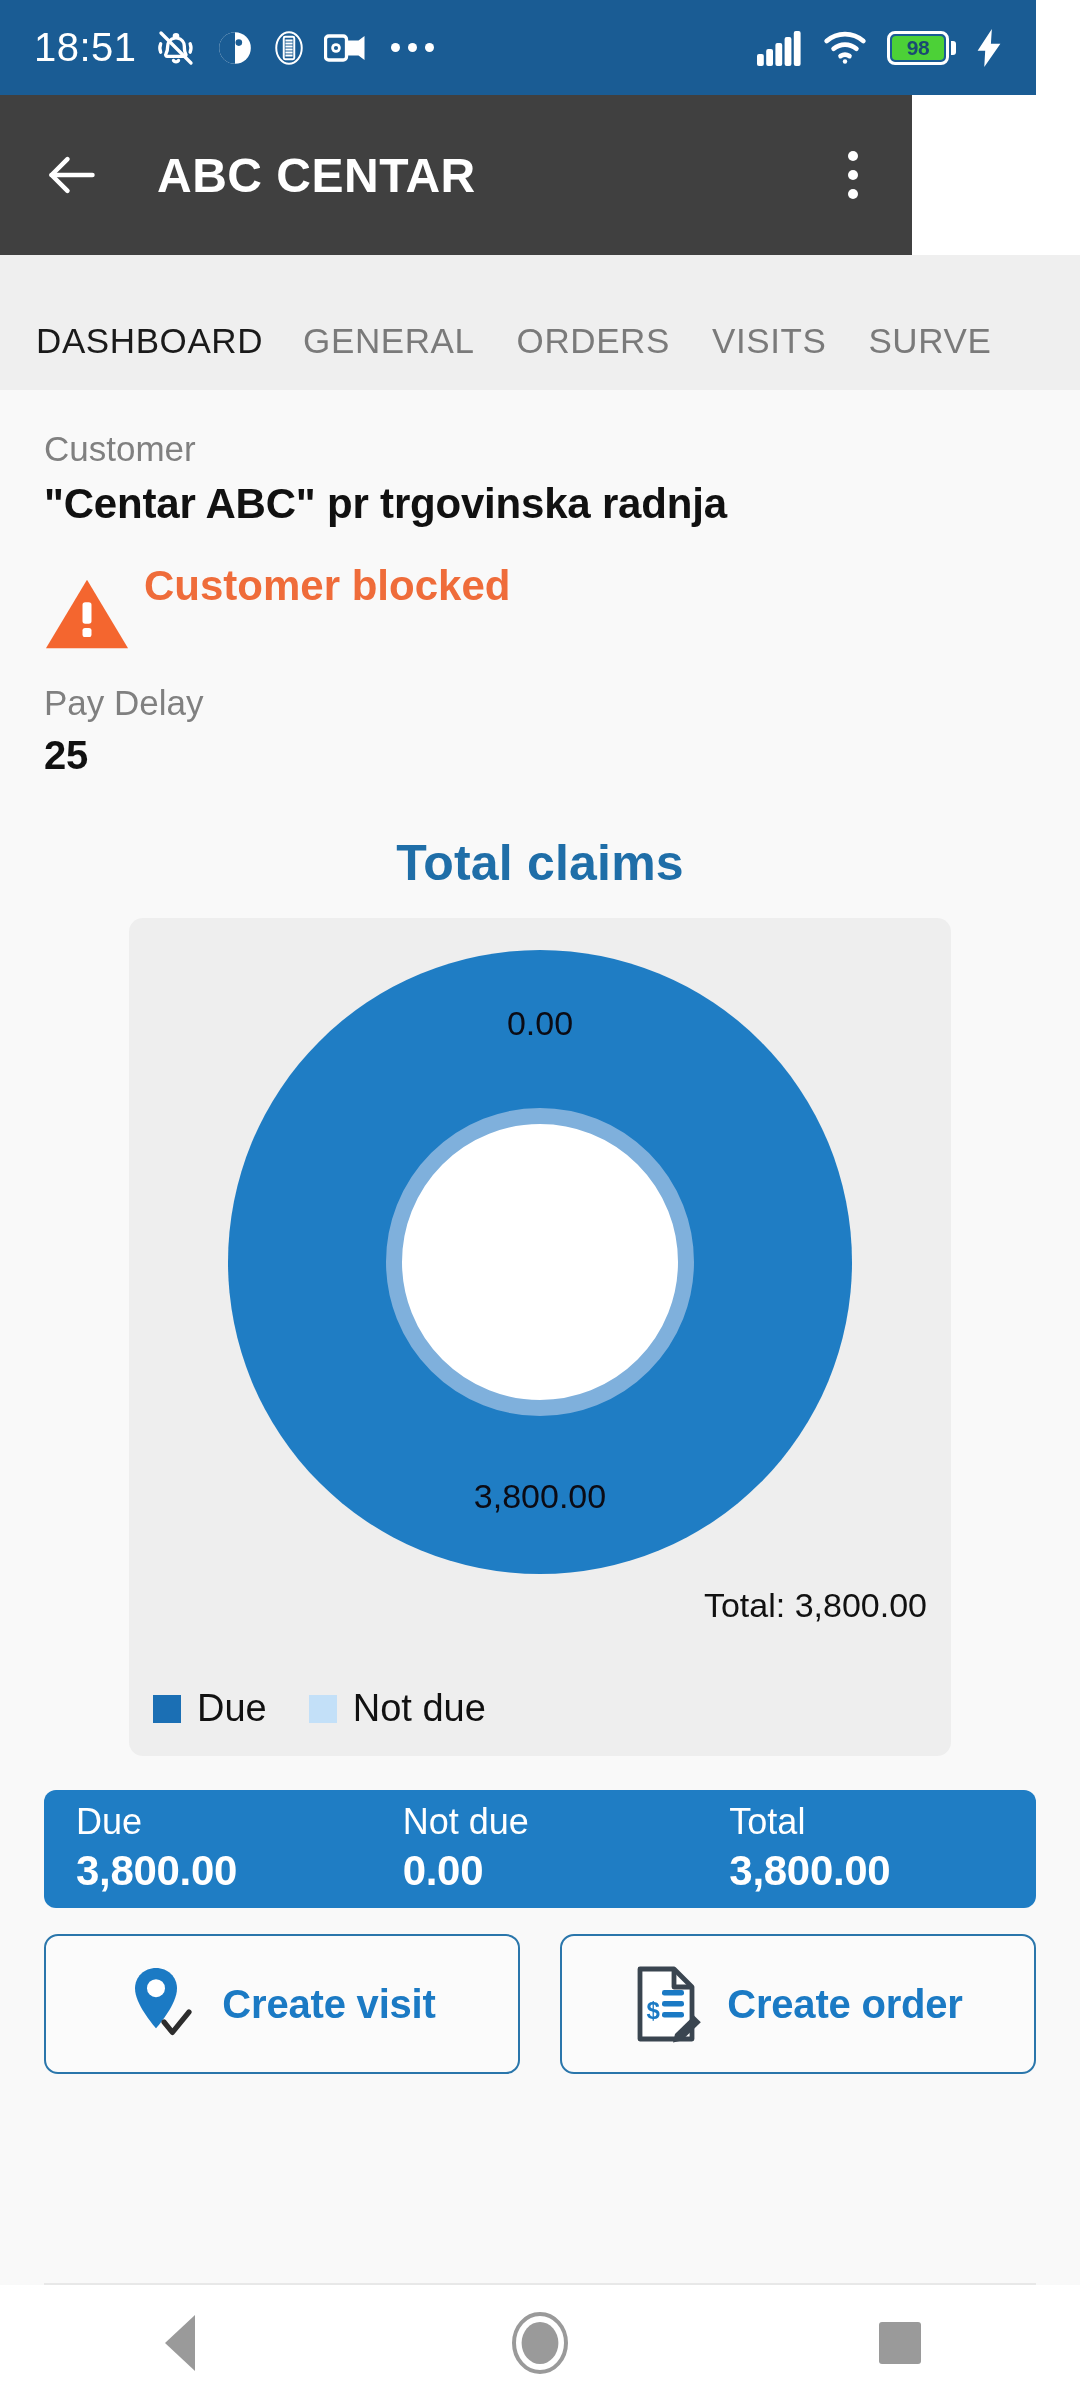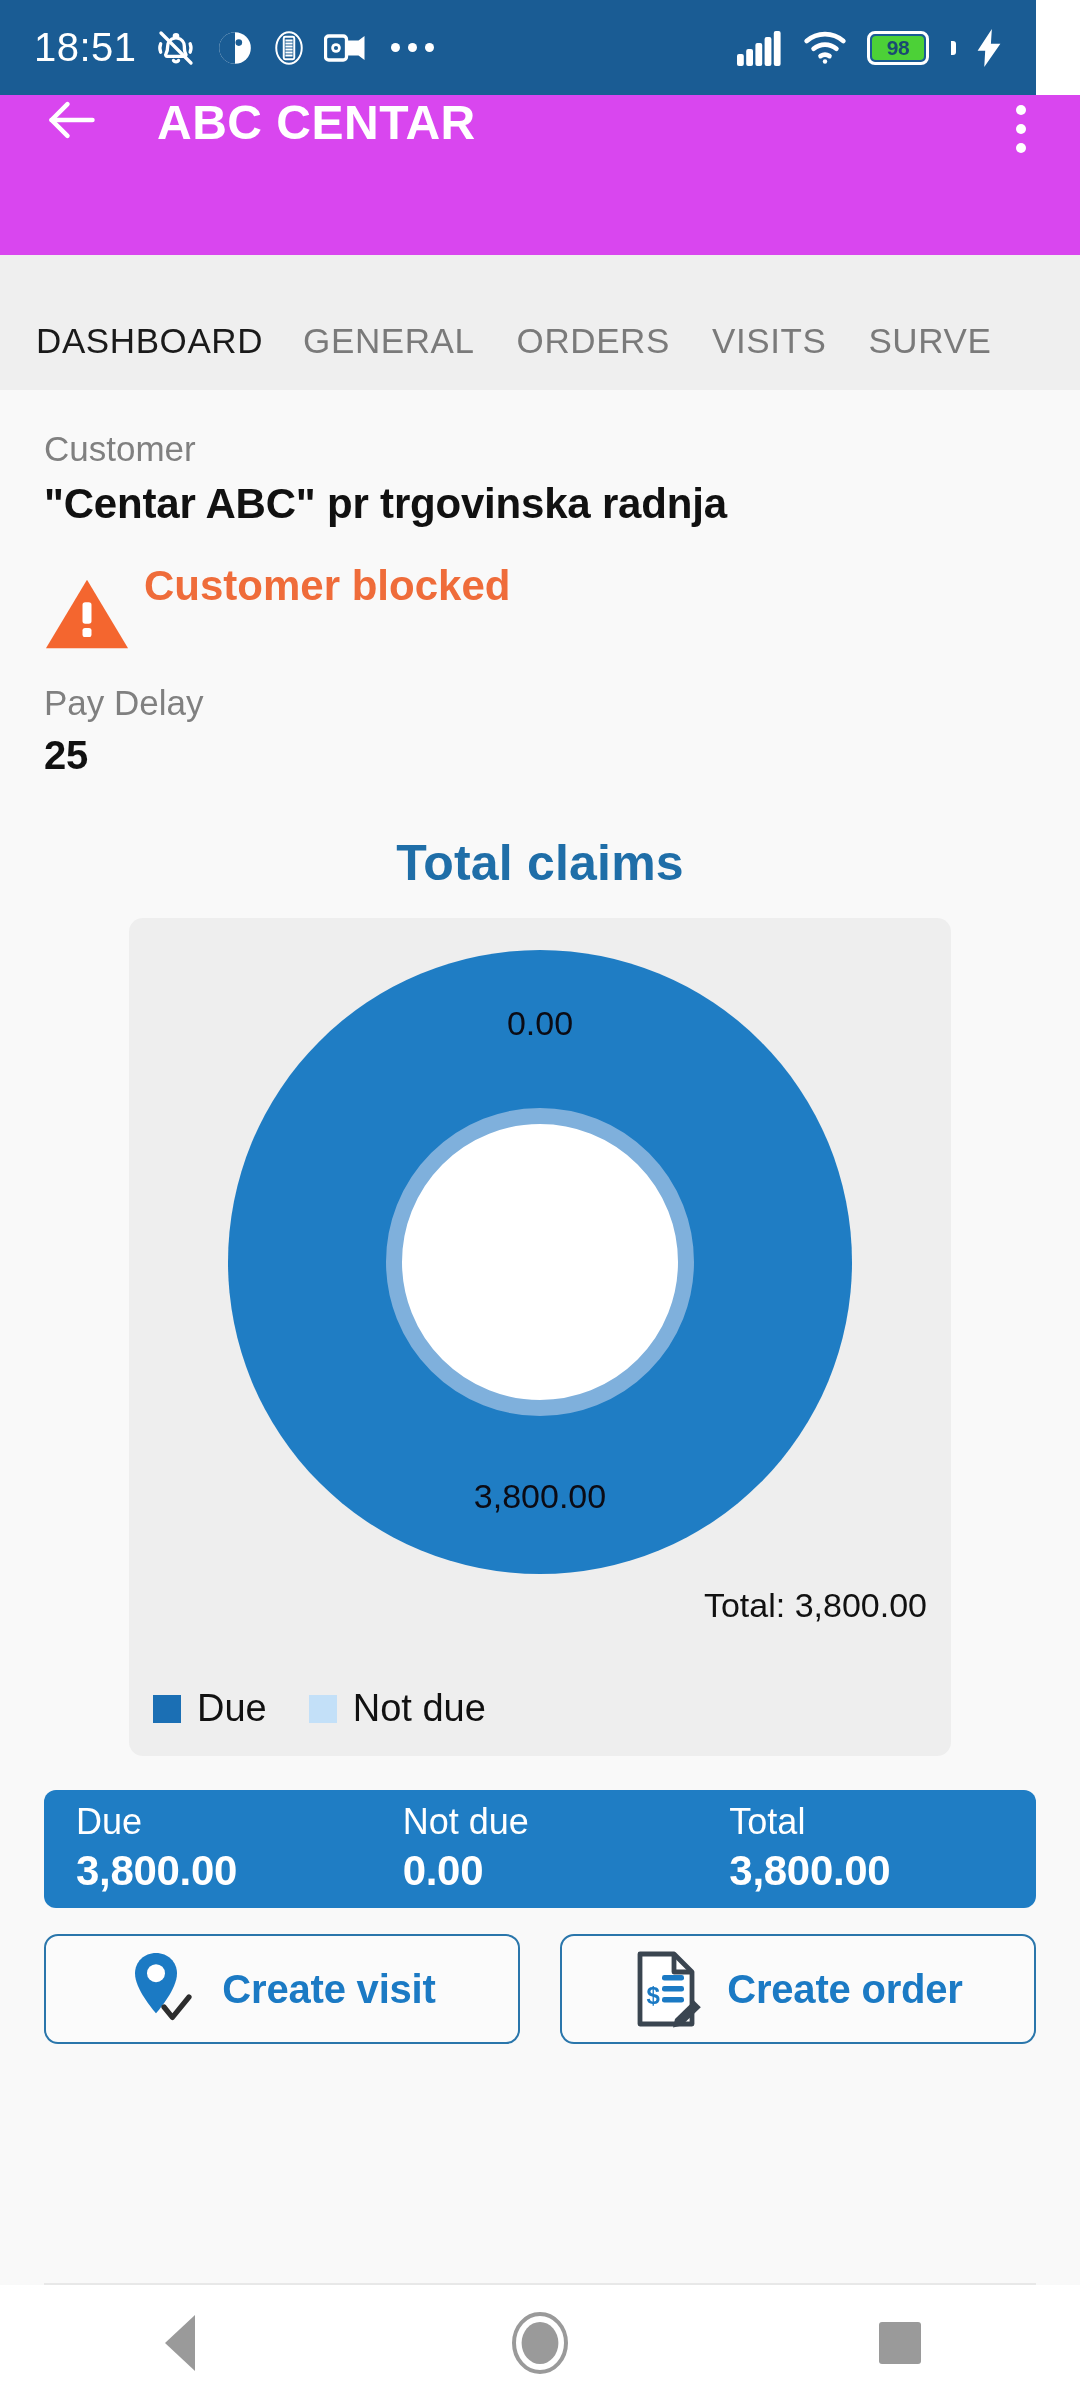--- a/index.html
+++ b/index.html
@@ -20,40 +20,40 @@
   }
   .sb-clock { font-size:40px; letter-spacing:.5px; font-weight:400; }
   .sb-left-icons { display:flex; align-items:center; gap:17px; margin-left:16px; }
   .sb-spacer { flex:1; }
   .sb-right { display:flex; align-items:center; gap:20px; }
   .icon-svg { display:block; }
   .dots3 { display:flex; gap:8px; align-items:center; margin-left:8px;}
   .dots3 i { width:9px; height:9px; border-radius:50%; background:#fff; display:block;}
 
   
-  .battery { display:flex; align-items:center;gap:20px; }
+  .battery { display:flex; align-items:center; }
   .batt-body {
     width:62px; height:34px; border:3px solid #ffffff; border-radius:8px;
     position:relative; display:flex; align-items:center; justify-content:center;
     background:#1a5c94;
   }
   .batt-fill {
     position:absolute; left:2px; top:2px; bottom:2px; right:2px;
     background:#4cd137; border-radius:4px;
   }
   .batt-pct {
     position:relative; z-index:2; font-size:21px; font-weight:700; color:#1a4a72;
     letter-spacing:-.5px;
   }
   .batt-cap { width:5px; height:14px; background:#ffffff; border-radius:0 3px 3px 0; margin-left:2px; }
 
   
   .appbar {
-    position:absolute; left:0; top:95px; width:1080px; height:160px;
-    background:#d946ef; display:flex; align-items:flex-start; padding:0 44px;
+    position:absolute; left:0; top:95px; width:912px; height:160px;
+    background:#404040; display:flex; align-items:center; padding:0 44px;
   }
   .appbar-title {
     color:#ffffff; font-size:48px; font-weight:700; letter-spacing:.5px;
     margin-left:57px;
   }
   .appbar-spacer { flex:1; }
   .kebab { display:flex; flex-direction:column; gap:9px; padding:10px; cursor:pointer; }
   .kebab i { width:10px; height:10px; border-radius:50%; background:#fff; display:block; }
 
   
@@ -127,21 +127,21 @@
     border-radius:12px; display:flex; align-items:center; padding:0 6px;
     color:#ffffff;
   }
   .sum-cell { flex:1; padding-left:26px; }
   .sum-label { font-size:36px; font-weight:400; line-height:1.05; }
   .sum-value { font-size:42px; font-weight:700; margin-top:7px; letter-spacing:-.3px; }
 
   
   .actions { margin:26px 44px 0 44px; display:flex; gap:40px; }
   .action-btn {
-    flex:1; height:110px; background:#fbfbfb; border:2px solid #2a76ab;
+    flex:1; height:140px; background:#fbfbfb; border:2px solid #2a76ab;
     border-radius:14px; display:flex; align-items:center; justify-content:center;
     gap:22px; cursor:pointer;
   }
   .action-label { font-size:40px; font-weight:700; color:#1b7ac4; letter-spacing:-.2px; }
   .action-icon { width:72px; height:78px; display:flex; align-items:center; justify-content:center; }
 
   
   .content-divider {
     position:absolute; left:44px; right:44px; bottom:0; height:2px; background:#e8e8e8;
   }

